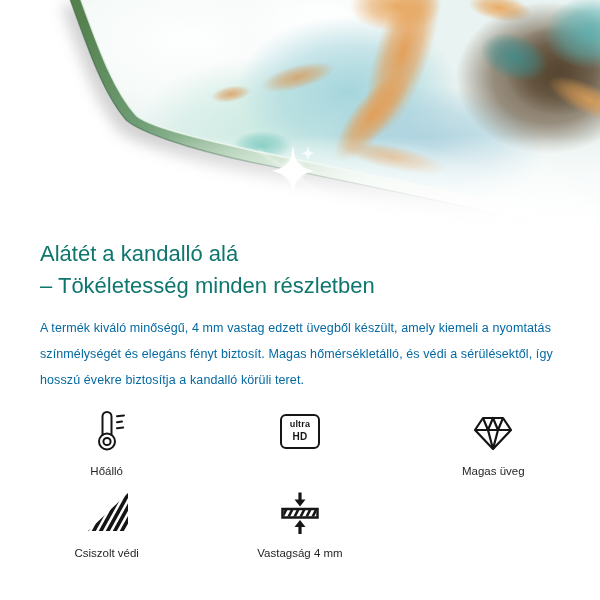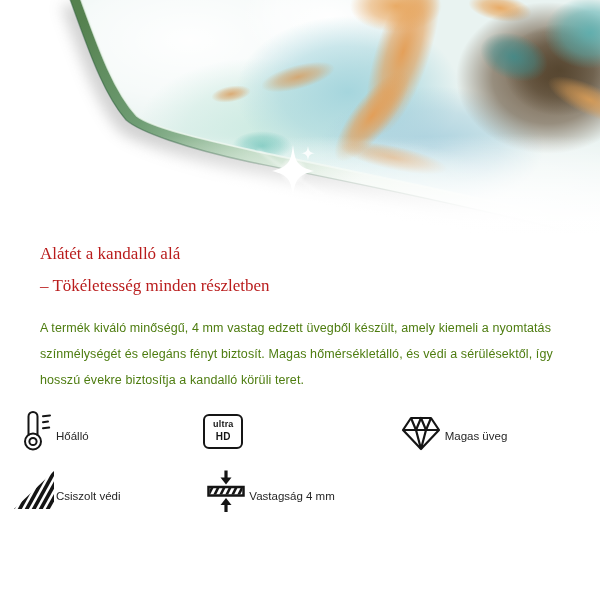--- a/index.html
+++ b/index.html
@@ -6,35 +6,35 @@
   body{
     width:600px;height:600px;background:#ffffff;overflow:hidden;
     font-family:"Liberation Sans", sans-serif;
     -webkit-font-smoothing:antialiased;
   }
   .photo{position:relative;width:600px;height:236px;background:#ffffff;}
   .photo svg{display:block;}
   .content{padding:0 40px;}
   .headline{
     margin:2px 0 0 0;
-    font-family:Liberation Serif, serif;
+    font-family:Liberation Sans, sans-serif;
     font-weight:400;
-    font-size:17px;line-height:32px;color:#b91c1c;
+    font-size:22px;line-height:32px;color:#0f766e;
   }
   .headline span{display:block;}
   .desc{
     margin:13px 0 0 0;
-    font-size:12.5px;line-height:26px;color:#4d7c0f;
+    font-size:12.5px;line-height:26px;color:#0369a1;
     max-width:526px;letter-spacing:.1px;
   }
   .features{
     margin-top:14px;padding:0 10px;
     display:grid;grid-template-columns:repeat(3,1fr);row-gap:12px;
   }
-  .feature{display:flex;flex-direction:row;align-items:center;}
+  .feature{display:flex;flex-direction:column;align-items:center;}
   .icon-wrap{height:48px;display:flex;align-items:center;justify-content:center;}
   .flabel{margin-top:10px;font-size:11.5px;color:#262626;text-align:center;}
   .uhd{
     width:36px;height:31px;border:2.5px solid #151515;border-radius:6px;
     display:flex;flex-direction:column;align-items:center;justify-content:center;
     color:#151515;background:#fff;
   }
   .uhd-top{font-size:9px;font-weight:700;line-height:10px;letter-spacing:.2px;}
   .uhd-bottom{font-size:10px;font-weight:700;line-height:15px;letter-spacing:.3px;}
 </style>

